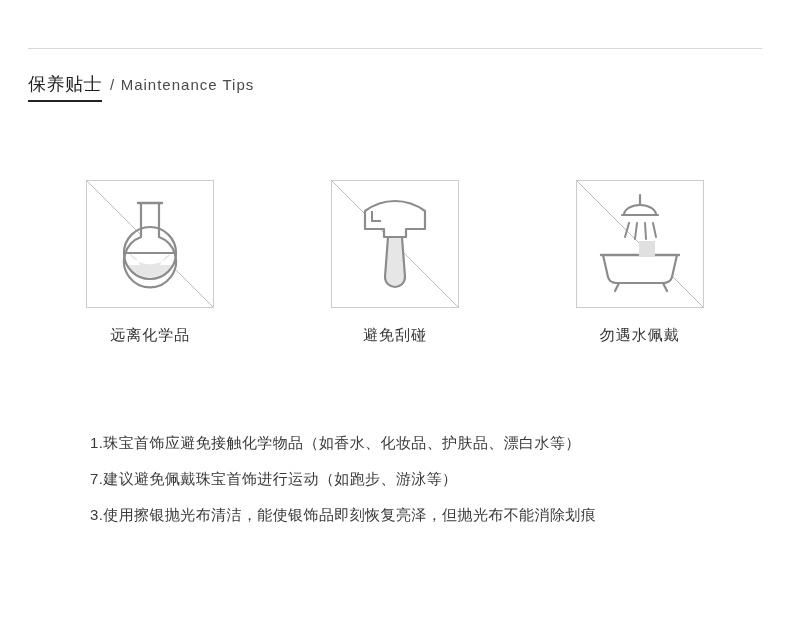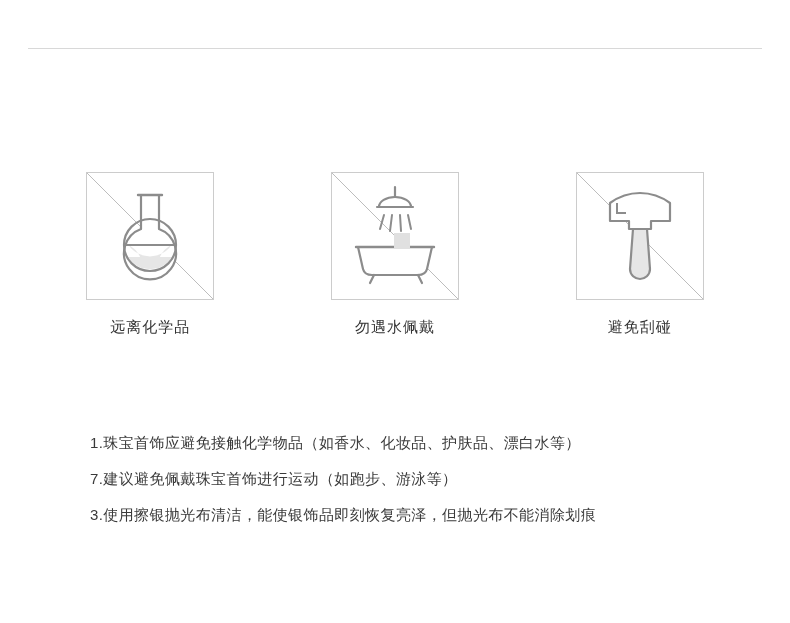--- a/index.html
+++ b/index.html
@@ -51,21 +51,21 @@
   }
   .heading .en {
     font-size: 15px;
     letter-spacing: 1px;
     color: #4a4a4a;
   }
 
   .icons-row {
     position: absolute;
     left: 28px;
-    top: 172px;
+    top: 180px;
     width: 734px;
     display: flex;
     justify-content: space-around;
   }
   .icon-block {
     width: 200px;
     display: flex;
     flex-direction: column;
     align-items: center;
   }
@@ -102,40 +102,60 @@
     white-space: nowrap;
   }
 </style>
 </head>
 <body>
 
 <div class="page">
 
   <div class="top-rule"></div>
 
+  <div class="heading">
+    <span class="cn">保养贴士</span>
+    <span class="sep">/</span>
+    <span class="en">Maintenance Tips</span>
+  </div>
 
   <div class="icons-row">
 
     <div class="icon-block">
       <div class="icon-box">
         <svg width="126" height="126" viewBox="0 0 126 126" aria-hidden="true">
 
           <line x1="0" y1="0" x2="126" y2="126" stroke="#bdbdbd" stroke-width="1"></line>
 
           <path d="M54 22 L54 56 A26 26 0 1 0 72 56 L72 22 Z" fill="#ffffff" stroke="#8c8c8c" stroke-width="2.2" stroke-linejoin="round"></path>
 
           <path d="M41.5 72 A26 26 0 0 0 84.5 72 A26 26 0 0 0 72 86 L54 86 A26 26 0 0 0 41.5 72 Z" fill="#e6e6e6" stroke="none"></path>
           <path d="M37 72 L89 72" stroke="#8c8c8c" stroke-width="2"></path>
           <path d="M41 84 A26 26 0 0 0 85 84" fill="#e6e6e6" stroke="none"></path>
           <circle cx="63" cy="72" r="26" fill="none" stroke="#8c8c8c" stroke-width="2.2"></circle>
 
           <path d="M51 22 L75 22" stroke="#8c8c8c" stroke-width="2.4" stroke-linecap="round"></path>
         </svg>
       </div>
       <div class="icon-caption">远离化学品</div>
+    </div>
+
+    <div class="icon-block">
+      <div class="icon-box">
+        <svg width="126" height="126" viewBox="0 0 126 126" aria-hidden="true">
+          <line x1="0" y1="0" x2="126" y2="126" stroke="#bdbdbd" stroke-width="1"></line>
+
+          <path d="M33 30 L33 48 L52 48 L52 56 L74 56 L74 48 L93 48 L93 30 C82 22 70 20 63 20 C56 20 44 22 33 30 Z" fill="#ffffff" stroke="#8c8c8c" stroke-width="2.2" stroke-linejoin="round"></path>
+
+          <path d="M40 30 L40 40 L49 40" fill="none" stroke="#8c8c8c" stroke-width="2"></path>
+
+          <path d="M56 56 L70 56 L73 96 C73 102 68 106 63 106 C58 106 53 102 53 96 Z" fill="#e6e6e6" stroke="#8c8c8c" stroke-width="2.2" stroke-linejoin="round"></path>
+        </svg>
+      </div>
+      <div class="icon-caption">避免刮碰</div>
     </div>
 
     <div class="icon-block">
       <div class="icon-box">
         <svg width="126" height="126" viewBox="0 0 126 126" aria-hidden="true">
           <line x1="0" y1="0" x2="126" y2="126" stroke="#bdbdbd" stroke-width="1"></line>
 
           <path d="M63 14 L63 26" stroke="#8c8c8c" stroke-width="2.2" stroke-linecap="round"></path>
 
           <path d="M47 34 A16 10 0 0 1 79 34 Z" fill="#ffffff" stroke="#8c8c8c" stroke-width="2.2" stroke-linejoin="round"></path>
@@ -151,35 +171,20 @@
 
           <path d="M42 102 L38 110" stroke="#8c8c8c" stroke-width="2.2" stroke-linecap="round"></path>
           <path d="M86 102 L90 110" stroke="#8c8c8c" stroke-width="2.2" stroke-linecap="round"></path>
 
           <rect x="62" y="60" width="16" height="16" fill="#e0e0e0" stroke="none"></rect>
         </svg>
       </div>
       <div class="icon-caption">勿遇水佩戴</div>
     </div>
 
-    <div class="icon-block">
-      <div class="icon-box">
-        <svg width="126" height="126" viewBox="0 0 126 126" aria-hidden="true">
-          <line x1="0" y1="0" x2="126" y2="126" stroke="#bdbdbd" stroke-width="1"></line>
-
-          <path d="M33 30 L33 48 L52 48 L52 56 L74 56 L74 48 L93 48 L93 30 C82 22 70 20 63 20 C56 20 44 22 33 30 Z" fill="#ffffff" stroke="#8c8c8c" stroke-width="2.2" stroke-linejoin="round"></path>
-
-          <path d="M40 30 L40 40 L49 40" fill="none" stroke="#8c8c8c" stroke-width="2"></path>
-
-          <path d="M56 56 L70 56 L73 96 C73 102 68 106 63 106 C58 106 53 102 53 96 Z" fill="#e6e6e6" stroke="#8c8c8c" stroke-width="2.2" stroke-linejoin="round"></path>
-        </svg>
-      </div>
-      <div class="icon-caption">避免刮碰</div>
-    </div>
-
   </div>
 
   <div class="notes">
     <div class="note-line">1.珠宝首饰应避免接触化学物品（如香水、化妆品、护肤品、漂白水等）</div>
     <div class="note-line">7.建议避免佩戴珠宝首饰进行运动（如跑步、游泳等）</div>
     <div class="note-line">3.使用擦银抛光布清洁，能使银饰品即刻恢复亮泽，但抛光布不能消除划痕</div>
   </div>
 
 </div>
 

